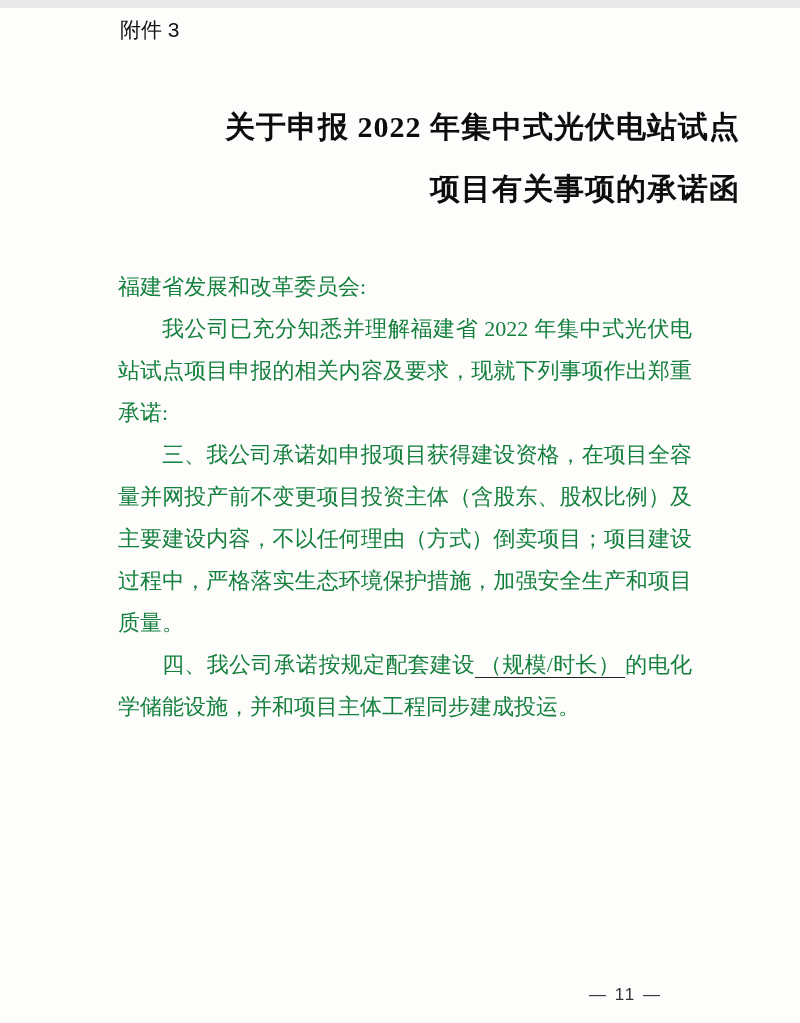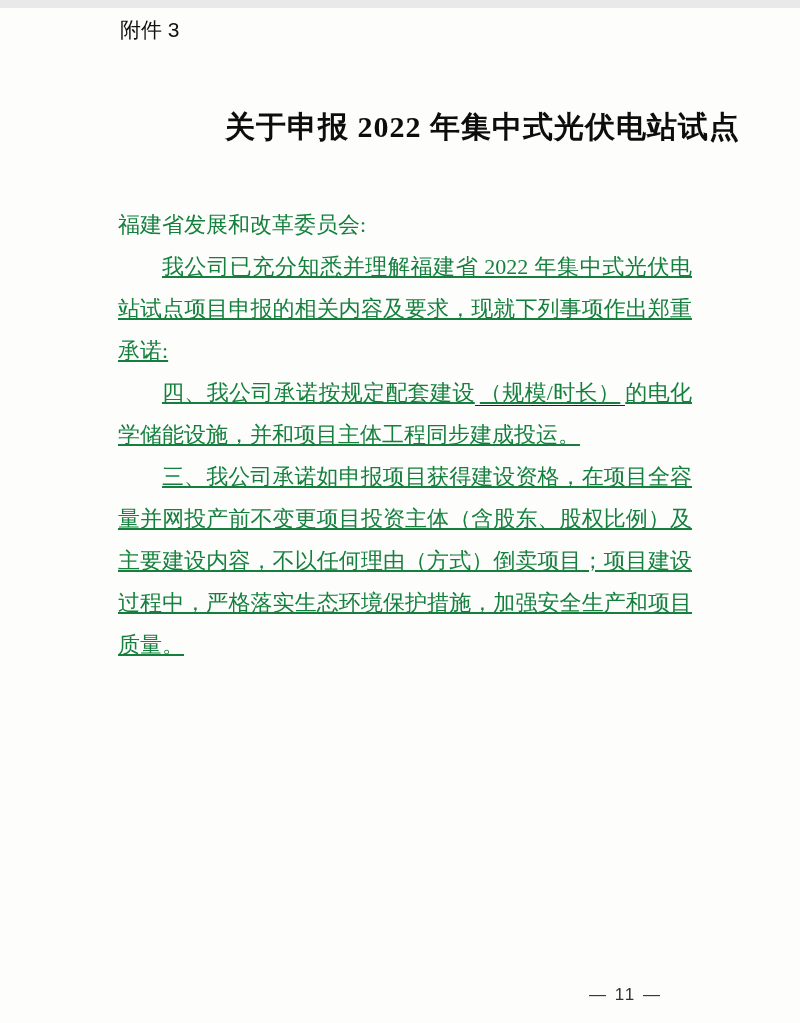--- a/index.html
+++ b/index.html
@@ -42,21 +42,20 @@
     font-size: 22px;
     line-height: 42px;
     color: #15803d;
   }
   .doc-body p {
     margin: 0;
     text-align: justify;
   }
   .doc-body p.indent {
     text-indent: 44px;
-    text-decoration: underline;
   }
   .blank {
     display: inline-block;
     border-bottom: 1.5px solid #222;
     height: 30px;
     vertical-align: baseline;
   }
   .w140 { width: 140px; }
   .w90  { width: 90px; }
   .fill {
@@ -75,31 +74,32 @@
 </style>
 </head>
 <body>
 
 <div class="page">
 
   <div class="attachment">附件 3</div>
 
   <h1 class="title">
     <span class="title-line">关于申报 2022 年集中式光伏电站试点</span>
+    <span class="title-line">项目有关事项的承诺函</span>
   </h1>
 
   <div class="doc-body">
 
     <p>福建省发展和改革委员会:</p>
 
     <p class="indent">我公司已充分知悉并理解福建省 2022 年集中式光伏电站试点项目申报的相关内容及要求，现就下列事项作出郑重承诺:</p>
 
 
 
+    <p class="indent">三、我公司承诺如申报项目获得建设资格，在项目全容量并网投产前不变更项目投资主体（含股东、股权比例）及主要建设内容，不以任何理由（方式）倒卖项目；项目建设过程中，严格落实生态环境保护措施，加强安全生产和项目质量。</p>
+
     <p class="indent"><span>四、我公司承诺按规定配套建设</span><span class="fill">（规模/时长）</span><span>的电化学储能设施，并和项目主体工程同步建成投运。</span></p>
-
-    <p class="indent">三、我公司承诺如申报项目获得建设资格，在项目全容量并网投产前不变更项目投资主体（含股东、股权比例）及主要建设内容，不以任何理由（方式）倒卖项目；项目建设过程中，严格落实生态环境保护措施，加强安全生产和项目质量。</p>
 
   </div>
 
   <div class="page-number">— 11 —</div>
 
 </div>
 
 </body></html>

